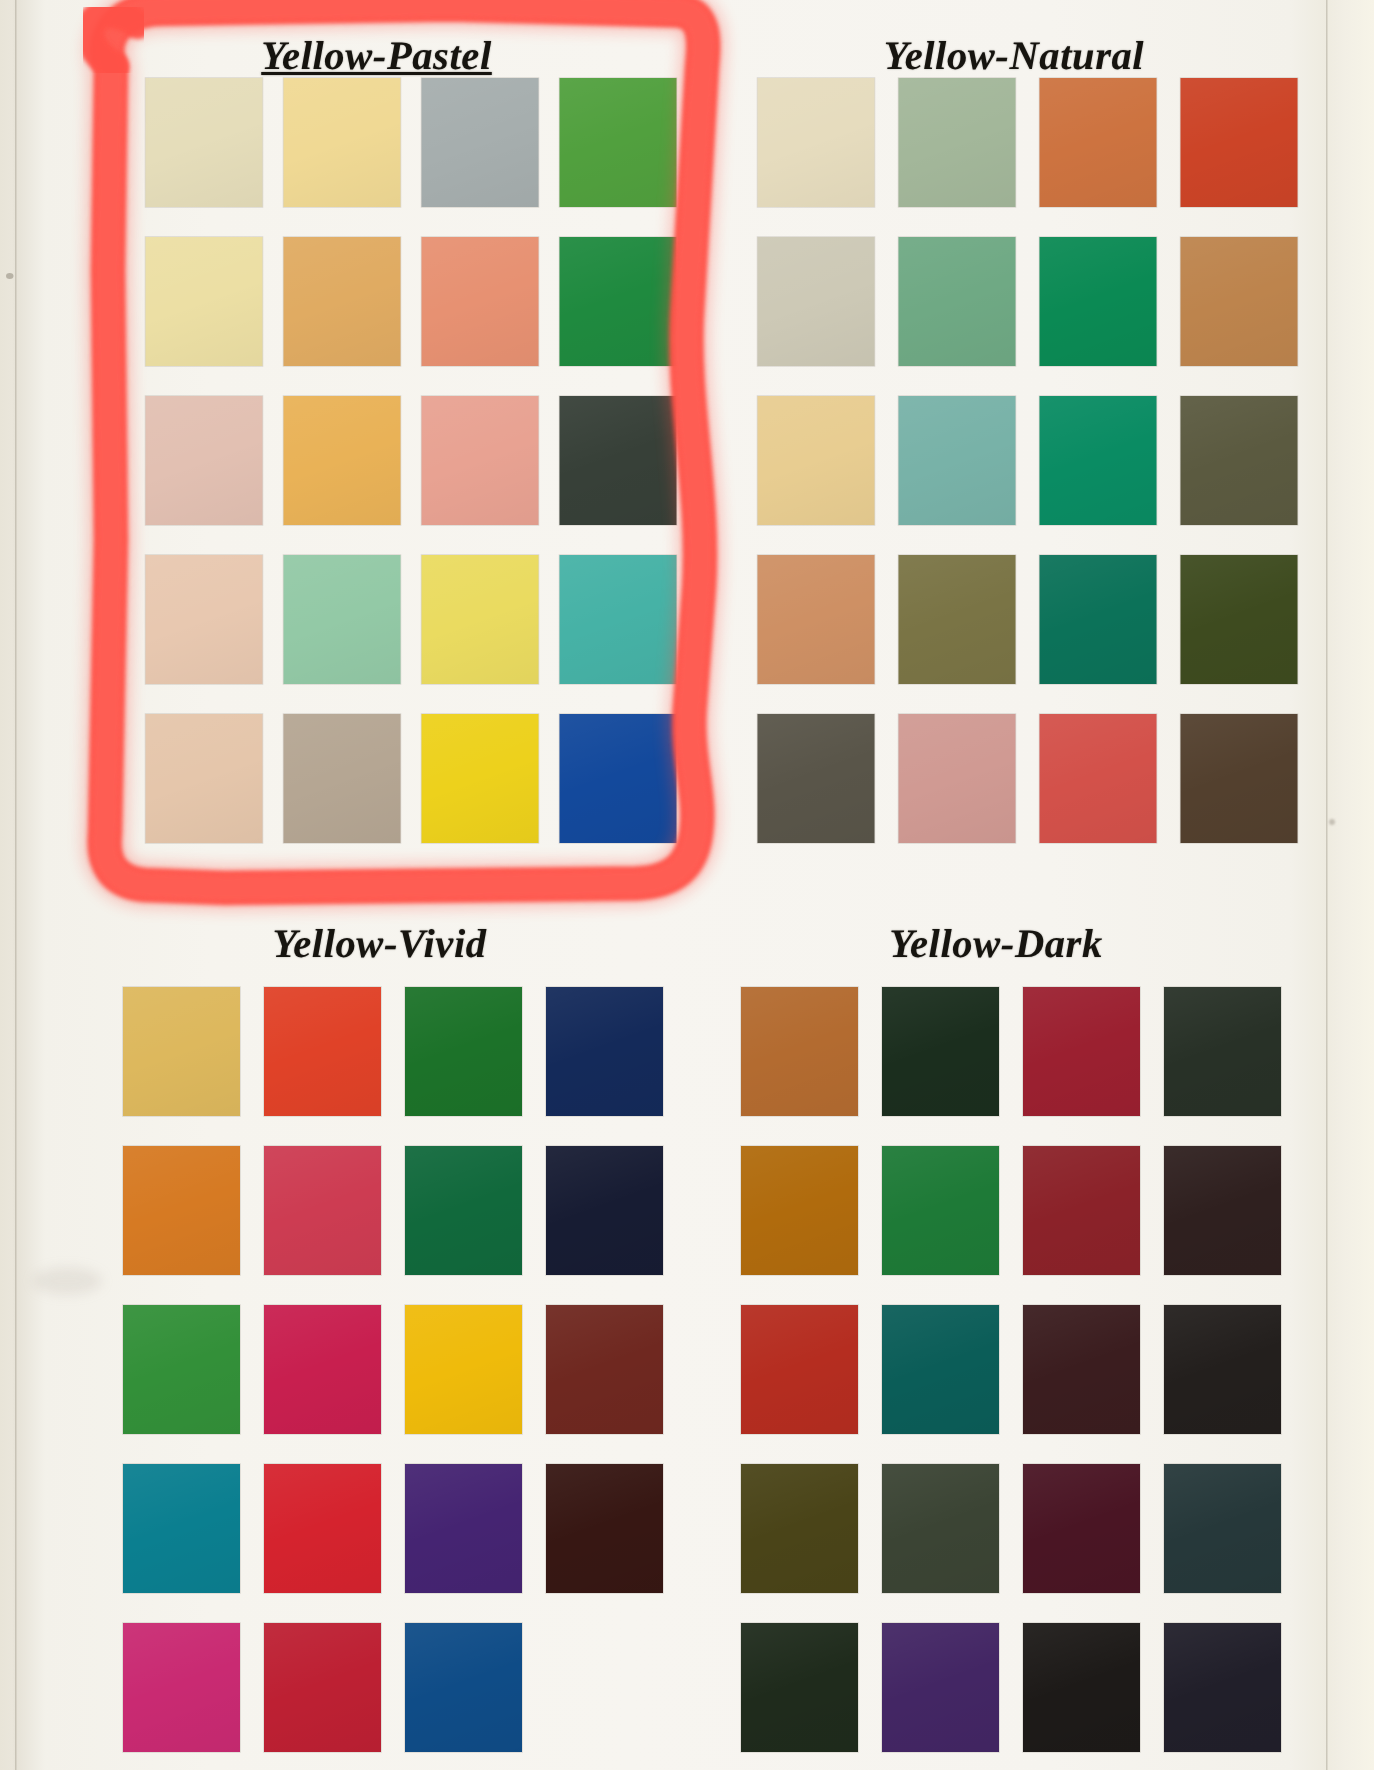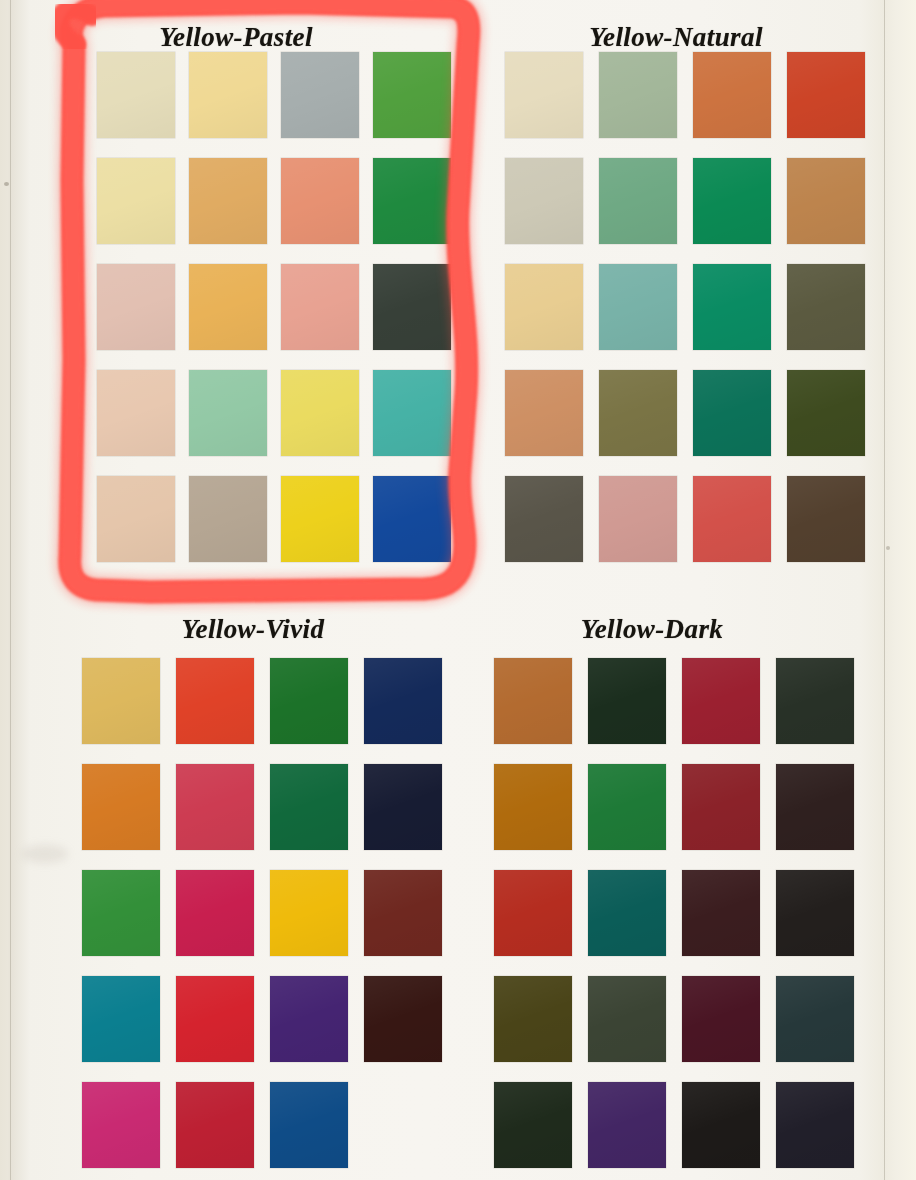--- a/index.html
+++ b/index.html
@@ -84,21 +84,21 @@
   <div class="paper"></div>
 
   <div class="edge-line" style="left:10px;"></div>
   <div class="edge-line" style="left:884px;"></div>
 
   <div class="smudge" style="left:22px; top:845px; width:46px; height:18px; background:rgba(160,152,136,0.16); filter:blur(4px);"></div>
   <div class="smudge" style="left:886px; top:546px; width:4px; height:4px; background:rgba(120,112,96,0.35); filter:blur(0.6px);"></div>
   <div class="smudge" style="left:4px; top:182px; width:5px; height:4px; background:rgba(110,102,88,0.4); filter:blur(0.5px);"></div>
 
   <div id="quadrants">
-      <div class="quad-title" style="left: 56px; top: 22px; width: 360px;">Yellow-Pastel</div>
+      <div class="quad-title" style="left: 71px; top: 22px; width: 360px; text-decoration: underline;">Yellow-Pastel</div>
       <div class="swatch" style="left: 97px; top: 52px; width: 78px; height: 86px; background: rgb(229, 221, 186);"></div>
       <div class="swatch" style="left: 189px; top: 52px; width: 78px; height: 86px; background: rgb(240, 217, 148);"></div>
       <div class="swatch" style="left: 281px; top: 52px; width: 78px; height: 86px; background: rgb(166, 174, 174);"></div>
       <div class="swatch" style="left: 373px; top: 52px; width: 78px; height: 86px; background: rgb(81, 160, 62);"></div>
       <div class="swatch" style="left: 97px; top: 158px; width: 78px; height: 86px; background: rgb(236, 223, 164);"></div>
       <div class="swatch" style="left: 189px; top: 158px; width: 78px; height: 86px; background: rgb(224, 171, 98);"></div>
       <div class="swatch" style="left: 281px; top: 158px; width: 78px; height: 86px; background: rgb(231, 145, 114);"></div>
       <div class="swatch" style="left: 373px; top: 158px; width: 78px; height: 86px; background: rgb(31, 138, 63);"></div>
       <div class="swatch" style="left: 97px; top: 264px; width: 78px; height: 86px; background: rgb(226, 192, 178);"></div>
       <div class="swatch" style="left: 189px; top: 264px; width: 78px; height: 86px; background: rgb(233, 178, 87);"></div>
@@ -146,21 +146,21 @@
       <div class="swatch" style="left: 176px; top: 870px; width: 78px; height: 86px; background: rgb(200, 31, 79);"></div>
       <div class="swatch" style="left: 270px; top: 870px; width: 78px; height: 86px; background: rgb(239, 187, 11);"></div>
       <div class="swatch" style="left: 364px; top: 870px; width: 78px; height: 86px; background: rgb(111, 40, 32);"></div>
       <div class="swatch" style="left: 82px; top: 976px; width: 78px; height: 86px; background: rgb(11, 127, 144);"></div>
       <div class="swatch" style="left: 176px; top: 976px; width: 78px; height: 86px; background: rgb(213, 35, 46);"></div>
       <div class="swatch" style="left: 270px; top: 976px; width: 78px; height: 86px; background: rgb(69, 36, 114);"></div>
       <div class="swatch" style="left: 364px; top: 976px; width: 78px; height: 86px; background: rgb(55, 23, 19);"></div>
       <div class="swatch" style="left: 82px; top: 1082px; width: 78px; height: 86px; background: rgb(201, 42, 114);"></div>
       <div class="swatch" style="left: 176px; top: 1082px; width: 78px; height: 86px; background: rgb(189, 32, 51);"></div>
       <div class="swatch" style="left: 270px; top: 1082px; width: 78px; height: 86px; background: rgb(15, 76, 135);"></div>
-      <div class="quad-title" style="left: 472px; top: 614px; width: 360px;">Yellow-Dark</div>
+      <div class="quad-title" style="left: 484px; top: 614px; width: 360px;">Yellow-Dark</div>
       <div class="swatch" style="left: 494px; top: 658px; width: 78px; height: 86px; background: rgb(179, 107, 48);"></div>
       <div class="swatch" style="left: 588px; top: 658px; width: 78px; height: 86px; background: rgb(27, 46, 30);"></div>
       <div class="swatch" style="left: 682px; top: 658px; width: 78px; height: 86px; background: rgb(155, 32, 48);"></div>
       <div class="swatch" style="left: 776px; top: 658px; width: 78px; height: 86px; background: rgb(40, 49, 39);"></div>
       <div class="swatch" style="left: 494px; top: 764px; width: 78px; height: 86px; background: rgb(176, 107, 13);"></div>
       <div class="swatch" style="left: 588px; top: 764px; width: 78px; height: 86px; background: rgb(30, 122, 55);"></div>
       <div class="swatch" style="left: 682px; top: 764px; width: 78px; height: 86px; background: rgb(139, 34, 41);"></div>
       <div class="swatch" style="left: 776px; top: 764px; width: 78px; height: 86px; background: rgb(47, 32, 31);"></div>
       <div class="swatch" style="left: 494px; top: 870px; width: 78px; height: 86px; background: rgb(181, 45, 32);"></div>
       <div class="swatch" style="left: 588px; top: 870px; width: 78px; height: 86px; background: rgb(11, 93, 88);"></div>

